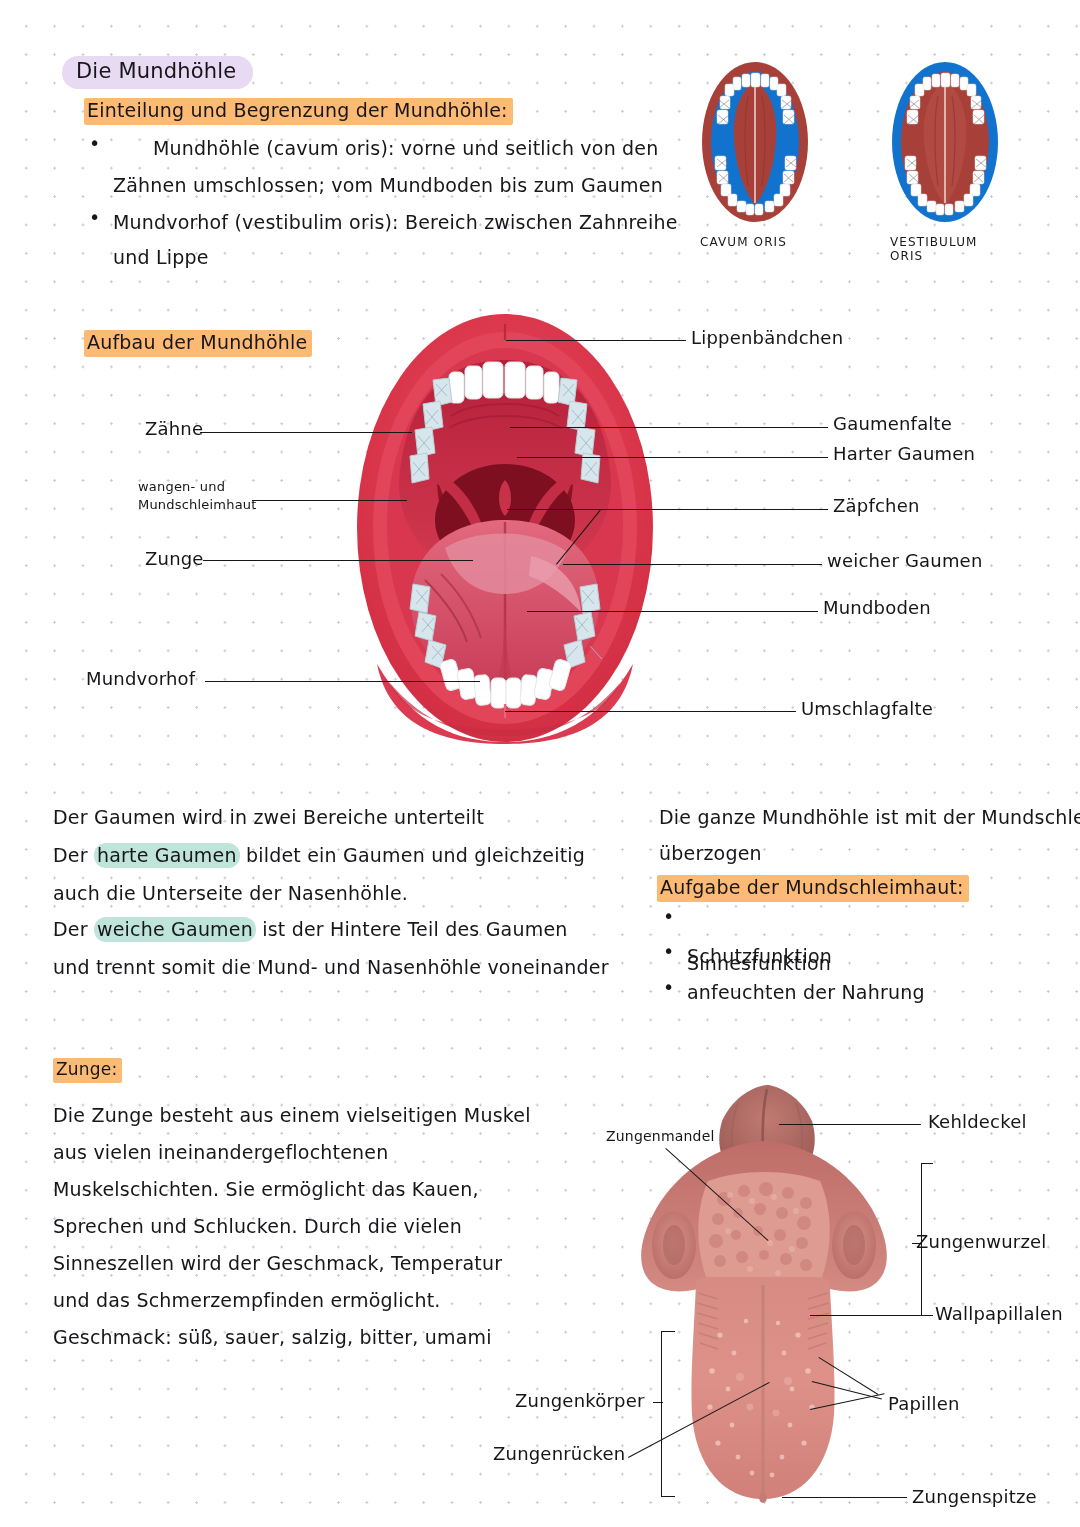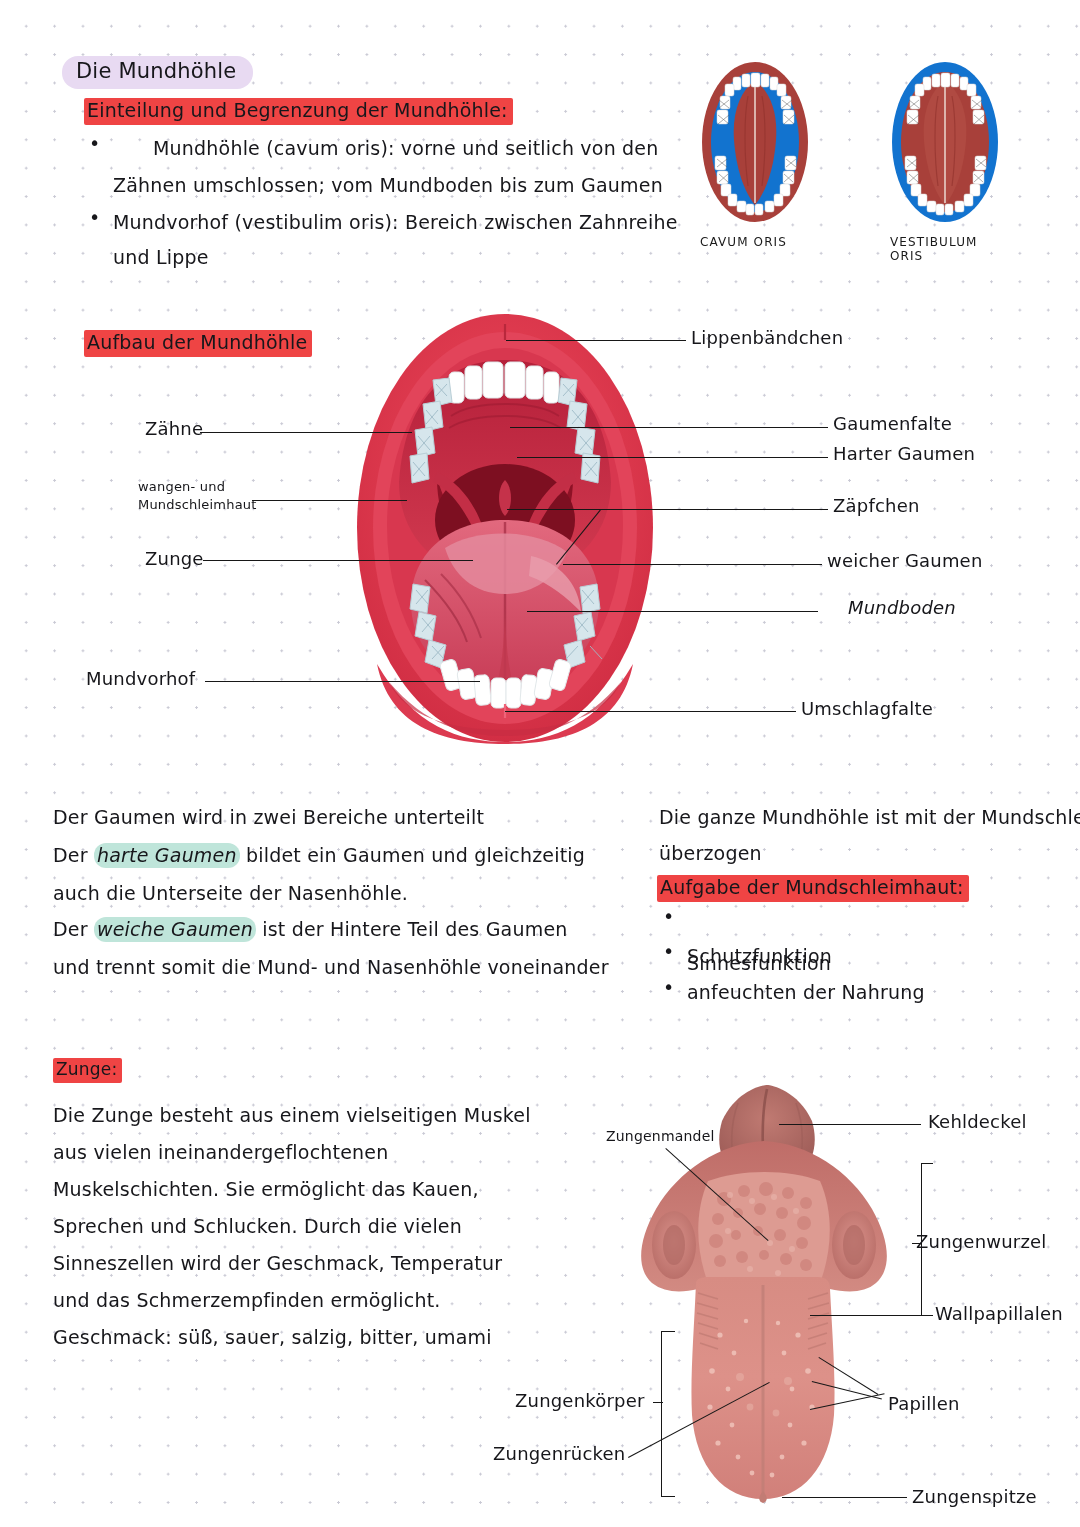--- a/index.html
+++ b/index.html
@@ -32,21 +32,21 @@
     border-radius: 16px;
     background: #e8daf2;
     font-size: 21px;
     line-height: 1;
     color: #17171b;
   }
 
   .subhead {
     position: absolute;
     font-size: 19px;
-    background: #ef4444;
+    background: #fdba74;
     padding: 2px 5px 3px 3px;
     line-height: 1.15;
     color: #17171b;
     border-radius: 2px;
     text-align: right;
   }
 
   .body-line {
     position: absolute;
     font-size: 19px;
@@ -59,21 +59,20 @@
     position: absolute;
     font-size: 19px;
     color: #17171b;
   }
 
   mark.g {
     background: #bfe5da;
     padding: 1px 3px 2px 3px;
     border-radius: 12px;
     color: #17171b;
-    font-style: italic;
   }
 
   .lbl {
     position: absolute;
     font-size: 18px;
     color: #16161a;
     white-space: nowrap;
     line-height: 1.2;
   }
   .lbl.small { font-size: 13px; line-height: 17px; }
@@ -357,21 +356,21 @@
   <div class="lbl hand" style="left:833px; top:443px;">Harter Gaumen</div>
   <div class="leader" style="left:517px; top:457px; width:311px;"></div>
 
   <div class="lbl hand" style="left:833px; top:495px;">Zäpfchen</div>
   <div class="leader" style="left:507px; top:509px; width:321px;"></div>
 
   <div class="lbl hand" style="left:827px; top:550px;">weicher Gaumen</div>
   <div class="leader" style="left:563px; top:564px; width:259px;"></div>
   <div class="leader" style="left:556px; top:564px; width:70px; transform: rotate(-51deg);"></div>
 
-  <div class="lbl hand" style="left:848px; top:597px;font-style:italic;">Mundboden</div>
+  <div class="lbl hand" style="left:823px; top:597px;">Mundboden</div>
   <div class="leader" style="left:527px; top:611px; width:291px;"></div>
 
   <div class="lbl hand" style="left:801px; top:698px;">Umschlagfalte</div>
   <div class="leader" style="left:505px; top:711px; width:291px;"></div>
 
   <div class="body-line hand" style="left:53px; top:800px;">Der Gaumen wird in zwei Bereiche unterteilt</div>
   <div class="body-line hand" style="left:53px; top:838px;">Der <mark class="g">harte Gaumen</mark> bildet ein Gaumen und gleichzeitig</div>
   <div class="body-line hand" style="left:53px; top:876px;">auch die Unterseite der Nasenhöhle.</div>
   <div class="body-line hand" style="left:53px; top:912px;">Der <mark class="g">weiche Gaumen</mark> ist der Hintere Teil des Gaumen</div>
   <div class="body-line hand" style="left:53px; top:950px;">und trennt somit die Mund- und Nasenhöhle voneinander</div>

